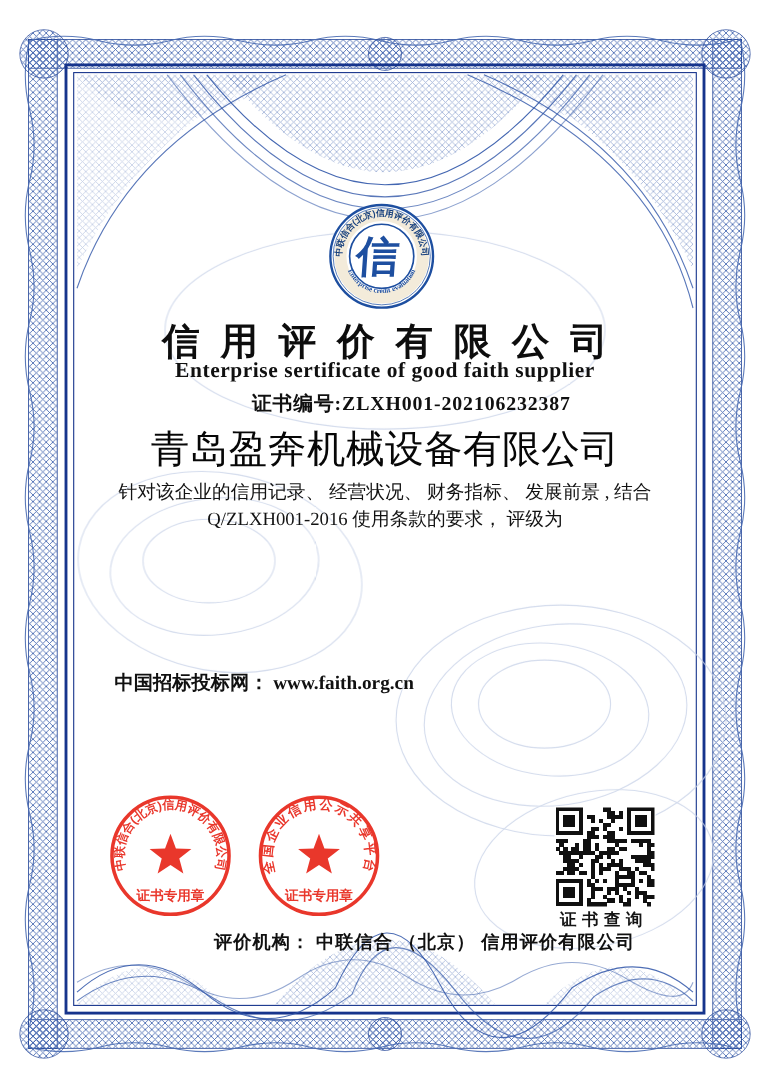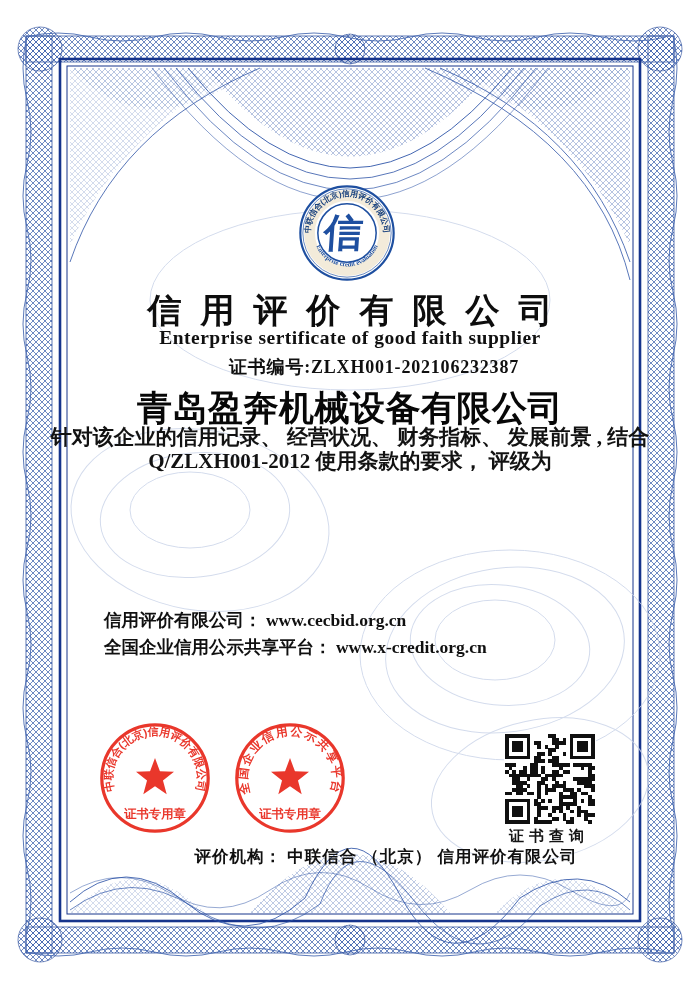--- a/index.html
+++ b/index.html
@@ -6,23 +6,23 @@
   .cert{position:relative;width:700px;height:989px;background:#ffffff;overflow:hidden;
         font-family:"Liberation Serif","DejaVu Serif",serif;}
   .deco{position:absolute;left:0;top:0;z-index:0;}
   .abs{position:absolute;z-index:2;}
   .ctr{left:0;width:700px;text-align:center;}
   .logo-box{left:297px;top:183px;width:100px;height:100px;}
   .title{top:288px;font-size:34px;font-weight:bold;color:#0d0d0d;letter-spacing:19px;padding-left:19px;
          width:681px;font-family:"Liberation Sans","DejaVu Sans",sans-serif;}
   .subtitle{top:327px;font-size:19.5px;font-weight:bold;color:#101010;letter-spacing:0.5px;}
   .certno{top:355px;font-size:18px;font-weight:bold;color:#101010;letter-spacing:0.8px;padding-left:24px;}
-  .company{top:385px;font-size:35px;font-weight:bold;color:#070707;letter-spacing:0.5px;
+  .company{top:385px;font-size:35px;font-weight:normal;color:#070707;letter-spacing:0.5px;
            font-family:"Liberation Sans","DejaVu Sans",sans-serif;}
-  .bodytext{top:425px;font-size:21px;line-height:24px;font-weight:bold;color:#121212;}
+  .bodytext{top:436px;font-size:17px;line-height:24px;font-weight:normal;color:#121212;}
   .rating{top:529px;font-size:43px;font-weight:bold;color:#e50113;letter-spacing:7px;padding-left:7px;width:693px;}
   .details{left:104px;top:607px;font-size:17.5px;line-height:27px;font-weight:bold;color:#101010;}
   .seal{width:114px;height:114px;top:721px;opacity:0.93;}
   .seal-left{left:98px;}
   .seal-right{left:233px;}
   .qr{left:504px;top:733px;width:90px;height:90px;background:#ffffff;padding:1px;}
   .qr-label{left:489px;top:827px;width:120px;text-align:center;font-size:15px;font-weight:bold;
             letter-spacing:5px;color:#141414;}
   .footer{top:846px;font-size:16.5px;font-weight:bold;color:#101010;letter-spacing:1px;padding-left:36px;}
 </style>
@@ -124,27 +124,26 @@
     </svg>
   </div>
 
   <div class="abs ctr title">信用评价有限公司</div>
   <div class="abs ctr subtitle">Enterprise sertificate of good faith supplier</div>
   <div class="abs ctr certno">证书编号:ZLXH001-202106232387</div>
   <div class="abs ctr company">青岛盈奔机械设备有限公司</div>
 
   <div class="abs ctr bodytext">
     <div>针对该企业的信用记录、 经营状况、 财务指标、 发展前景 , 结合</div>
-    <div>Q/ZLXH001-2012 使用条款的要求， 评级为</div>
+    <div>Q/ZLXH001-2016 使用条款的要求， 评级为</div>
   </div>
 
 
   <div class="abs details">
-    <div>信用评价有限公司： www.cecbid.org.cn</div>
-    <div>全国企业信用公示共享平台： www.x-credit.org.cn</div>
+    <div>中国招标投标网： www.faith.org.cn</div>
   </div>
 
   <div class="abs seal seal-left">
     <svg viewBox="0 0 120 120" width="114" height="114">
       <circle cx="60" cy="60" r="56" fill="none" stroke="#e8281c" stroke-width="3.4"></circle>
       <path id="sealArcA" d="M17.7,75.4 A45,45 0 1 1 102.3,75.4" fill="none"></path>
       <text font-size="11.5" font-weight="bold" fill="#e8281c" font-family="'Liberation Sans','DejaVu Sans',sans-serif">
         <textPath href="#sealArcA" startOffset="50%" text-anchor="middle">中联信合(北京)信用评价有限公司</textPath>
       </text>
       <path fill="#e8281c" d="M60,39 L65.2,52.9 L80,53.5 L68.4,62.7 L72.3,77 L60,68.8 L47.7,77 L51.6,62.7 L40,53.5 L54.8,52.9 Z"></path>

